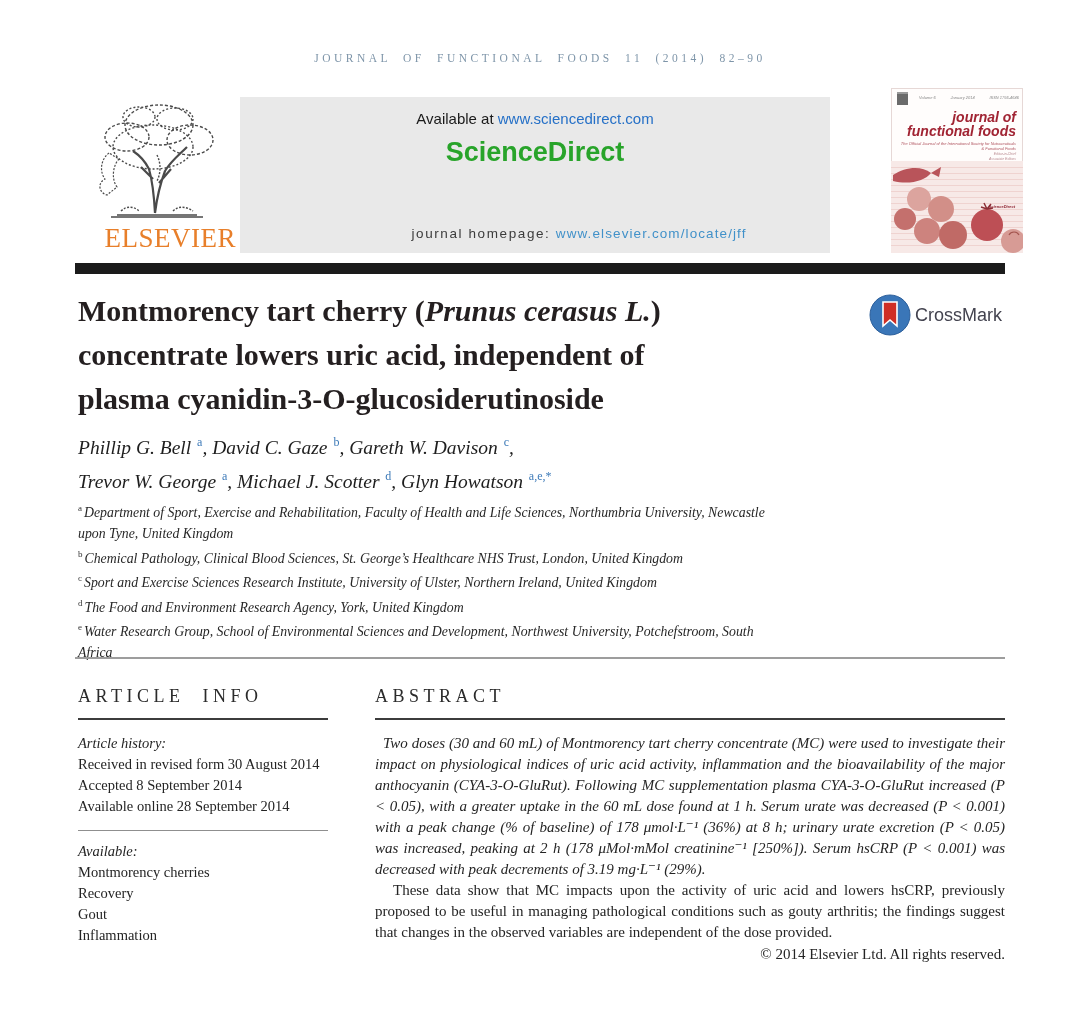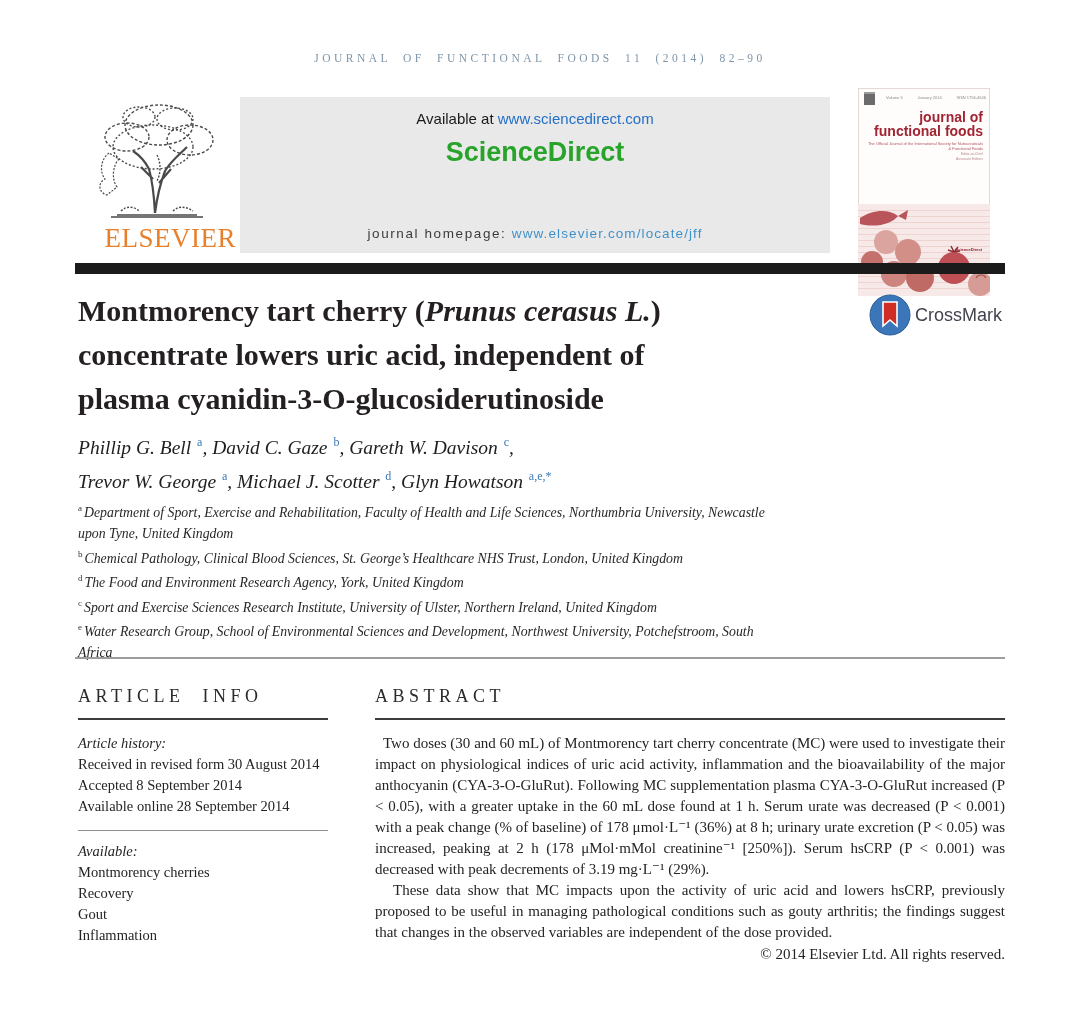--- a/index.html
+++ b/index.html
@@ -32,27 +32,27 @@
   }
   .banner .avail a{color:#2570c7;text-decoration:none;}
   .banner .brand{
     position:absolute;top:40px;left:0;width:100%;text-align:center;
     font-family:"Liberation Sans","DejaVu Sans",sans-serif;
     font-size:27px;font-weight:700;color:#28a42a;letter-spacing:0px;
   }
   .banner .homepage{
     position:absolute;bottom:12px;left:0;width:100%;text-align:center;
     font-family:"Liberation Sans","DejaVu Sans",sans-serif;
-    font-size:13.5px;color:#3c3c3c;letter-spacing:1.6px;
+    font-size:13.5px;color:#3c3c3c;letter-spacing:1.6px;padding-left:44px;
   }
   .banner .homepage a{color:#4191c9;text-decoration:none;letter-spacing:1.1px;}
 
   
-  .cover{left:858px;top:88px;width:132px;height:208px;background:#fffdfc;
-    box-shadow:0 0 0 1px #e6d8d6 inset;overflow:hidden;}
+  .cover{left:891px;top:88px;width:132px;height:165px;background:#fffdfc;
+    box-shadow:0 0 0 1px #e6d8d6 inset;overflow:hidden;font-style:italic;}
   .cover .c-top{position:absolute;top:4px;left:4px;right:4px;height:14px;}
   .cover .c-logo{position:absolute;top:0;left:2px;width:11px;height:13px;background:#6b6b6b;
     box-shadow:0 2px 0 #9a9a9a inset;}
   .cover .c-meta{position:absolute;top:3px;left:24px;right:0;font-family:"Liberation Sans",sans-serif;
     font-size:4px;color:#8a8a8a;display:flex;justify-content:space-between;}
   .cover .c-title{position:absolute;top:22px;right:7px;text-align:right;
     font-family:"Liberation Sans","DejaVu Sans",sans-serif;font-weight:700;
     font-size:14px;line-height:14px;color:#a12433;letter-spacing:0px;}
   .cover .c-sub{position:absolute;top:53px;right:7px;width:118px;text-align:right;
     font-family:"Liberation Sans",sans-serif;font-size:4px;color:#b05560;line-height:5px;}
@@ -89,21 +89,21 @@
   
   .col-left{left:78px;top:686px;width:250px;}
   .col-right{left:375px;top:686px;width:630px;}
   .sec-head{font-size:18px;letter-spacing:4.5px;word-spacing:9px;color:#2b2b2b;}
   .sec-rule{height:1.5px;background:#3c3c3c;margin-top:11px;}
   .info-block{margin-top:13px;font-size:14.5px;line-height:21px;color:#242424;}
   .info-label{font-style:italic;}
   .info-divider{height:1.5px;background:#8f8f8f;margin:13px 0 10px 0;width:250px;}
 
   .abstract{margin-top:13px;font-size:15px;line-height:21px;color:#242424;text-align:justify;}
-  .abstract .p1{text-indent:8px;}
+  .abstract .p1{text-indent:8px;font-style:italic;}
   .abstract .p2{text-indent:18px;margin-top:0;}
   .copyright{margin-top:1px;text-align:right;font-size:15px;color:#242424;}
 </style>
 </head>
 <body>
 
 <div class="abs journal-line">JOURNAL OF FUNCTIONAL FOODS 11 (2014) 82–90</div>
 
 <div class="abs elsevier-block">
   <svg class="elsevier-tree" viewBox="0 0 140 128" fill="none" stroke="#4a4a4a" stroke-width="1.4">
@@ -198,22 +198,22 @@
     <span>Phillip G. Bell </span><sup>a</sup><span>, </span><span>David C. Gaze </span><sup>b</sup><span>, </span><span>Gareth W. Davison </span><sup>c</sup><span>,</span>
   </div>
   <div>
     <span>Trevor W. George </span><sup>a</sup><span>, </span><span>Michael J. Scotter </span><sup>d</sup><span>, </span><span>Glyn Howatson </span><sup>a,e,*</sup><span></span>
   </div>
 </div>
 
 <div class="abs affils">
   <div class="affil"><sup>a</sup><span>Department of Sport, Exercise and Rehabilitation, Faculty of Health and Life Sciences, Northumbria University, Newcastle upon Tyne, United Kingdom</span></div>
   <div class="affil"><sup>b</sup><span>Chemical Pathology, Clinical Blood Sciences, St. George’s Healthcare NHS Trust, London, United Kingdom</span></div>
+  <div class="affil"><sup>c</sup><span>Sport and Exercise Sciences Research Institute, University of Ulster, Northern Ireland, United Kingdom</span></div>
   <div class="affil"><sup>d</sup><span>The Food and Environment Research Agency, York, United Kingdom</span></div>
-  <div class="affil"><sup>c</sup><span>Sport and Exercise Sciences Research Institute, University of Ulster, Northern Ireland, United Kingdom</span></div>
   <div class="affil"><sup>e</sup><span>Water Research Group, School of Environmental Sciences and Development, Northwest University, Potchefstroom, South Africa</span></div>
 </div>
 
 <div class="abs rule-gray"></div>
 
 <div class="abs col-left">
   <div class="sec-head">ARTICLE INFO</div>
   <div class="sec-rule"></div>
   <div class="info-block">
     <div class="info-label">Article history:</div>

